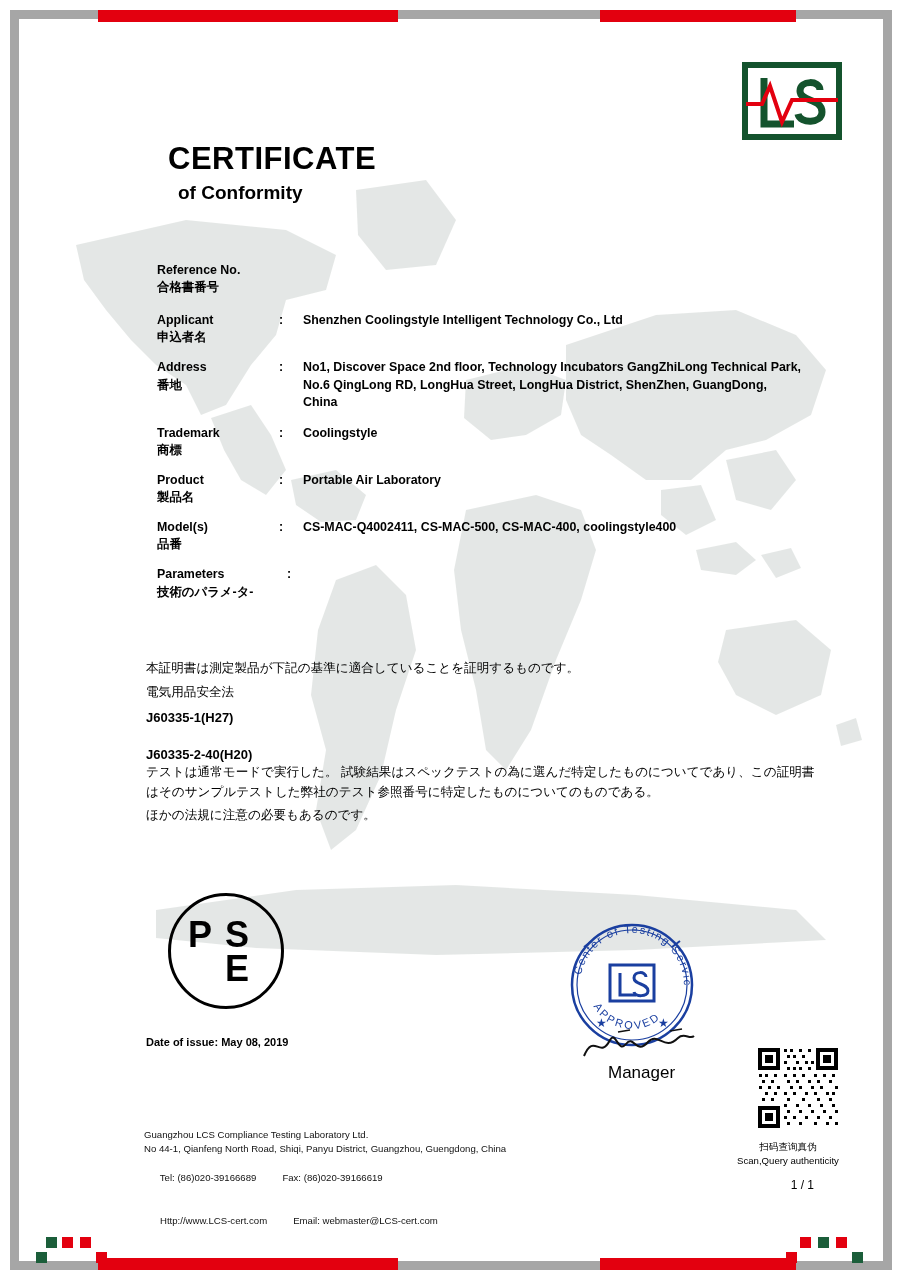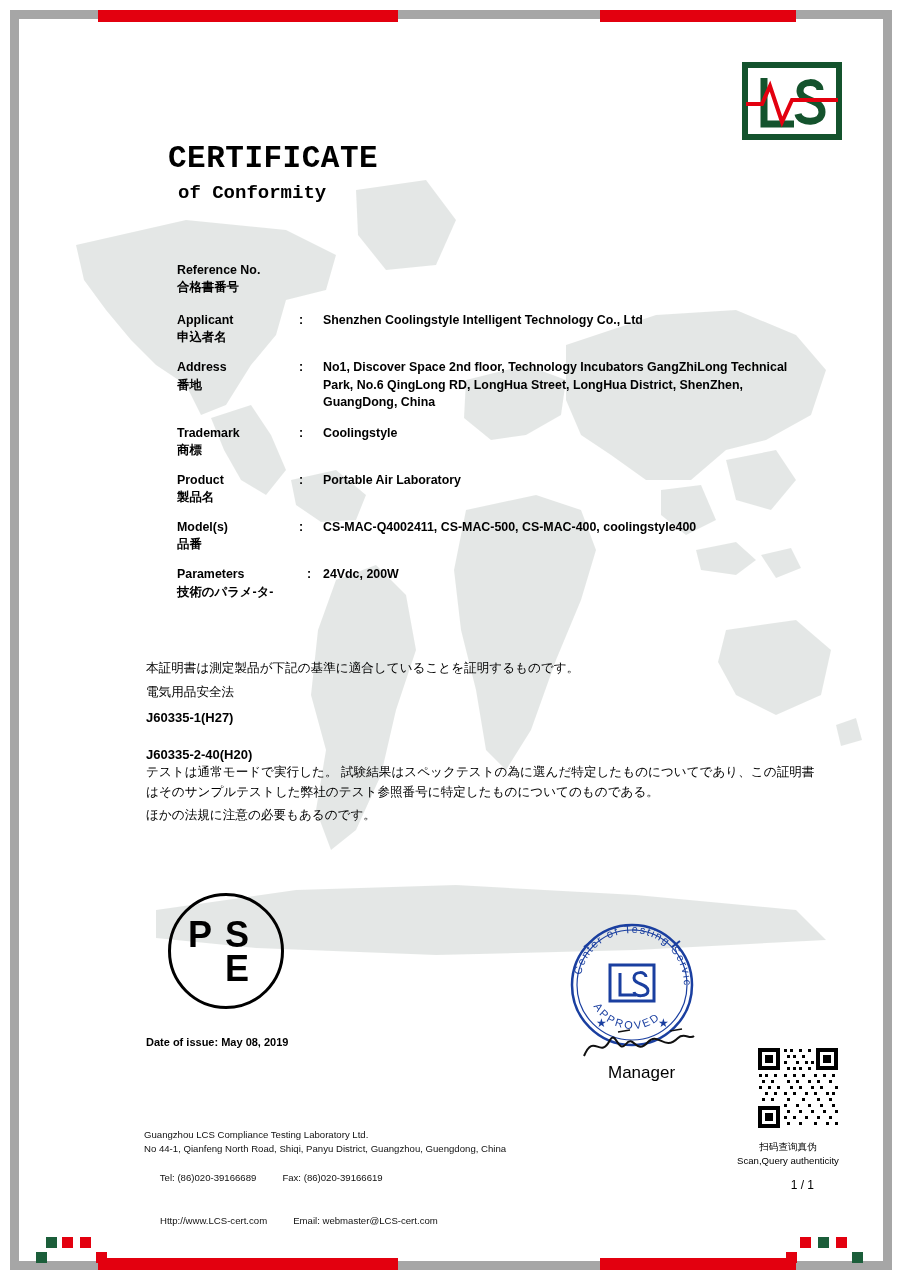--- a/index.html
+++ b/index.html
@@ -60,21 +60,21 @@
   
   .lcs-logo {
     position: absolute;
     right: 60px; top: 62px;
     width: 100px; height: 78px;
   }
 
   
   .title-block {
     position: absolute;
-    left: 168px; top: 143px; font-family: Liberation Mono, monospace;
+    left: 168px; top: 143px;
   }
   .cert-title {
     font-size: 31px;
     font-weight: bold;
     letter-spacing: 0.5px;
     line-height: 1.05;
     margin: 0;
   }
   .cert-subtitle {
     font-size: 19px;
@@ -91,21 +91,20 @@
   }
   .field-row {
     display: flex;
     margin-bottom: 13px;
     line-height: 1.38;
   }
   .f-label {
     width: 122px;
     flex: 0 0 122px;
     font-weight: bold;
-    margin-left: 20px;
   }
   .f-label .jp {
     font-weight: bold;
     display: block;
   }
   .f-colon {
     width: 24px;
     flex: 0 0 24px;
     font-weight: bold;
   }
@@ -320,21 +319,20 @@
       <div class="f-colon">:</div>
       <div class="f-value">CS-MAC-Q4002411, CS-MAC-500, CS-MAC-400, coolingstyle400</div>
     </div>
 
     <div class="field-row" style="margin-top:10px;">
       <div class="f-label" style="width:130px;flex:0 0 130px;">
         <span>Parameters</span>
         <span class="jp" style="max-width:112px;">技術のパラメ-タ-</span>
       </div>
       <div class="f-colon" style="width:16px;flex:0 0 16px;">:</div>
-      <div class="f-value">24Vdc, 200W</div>
     </div>
 
   </div>
 
   <div class="jp-block jp-1">
     <div>本証明書は測定製品が下記の基準に適合していることを証明するものです。</div>
     <div style="margin-top:4px;">電気用品安全法</div>
     <div class="jp-std1">J60335-1(H27)</div>
     <div class="jp-std2">J60335-2-40(H20)</div>
   </div>

